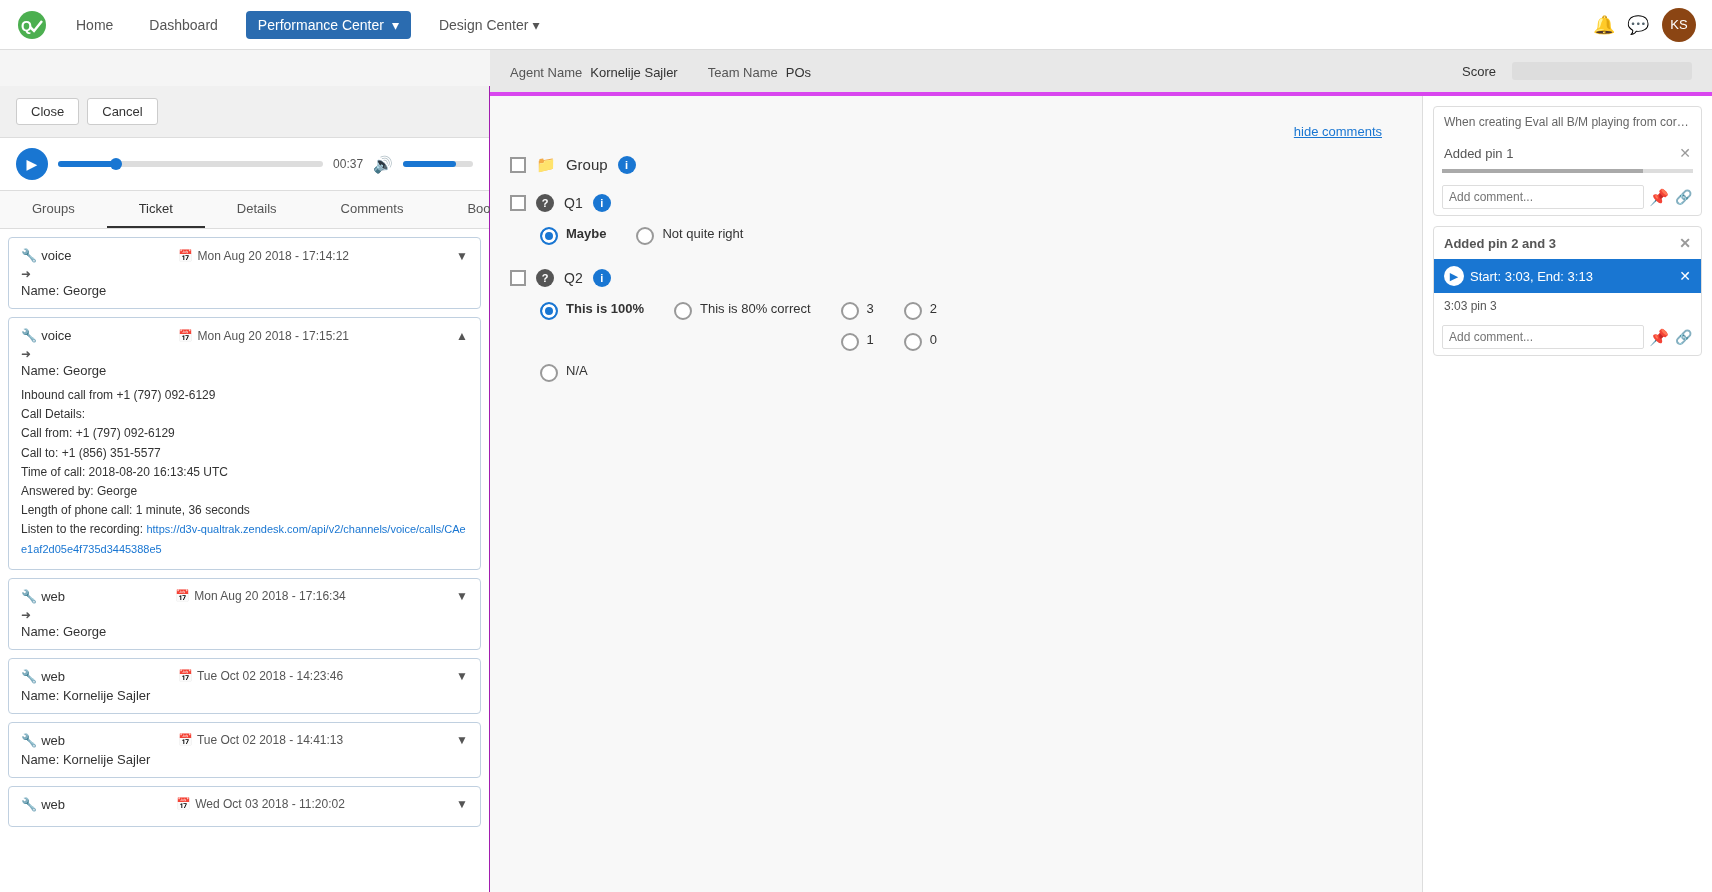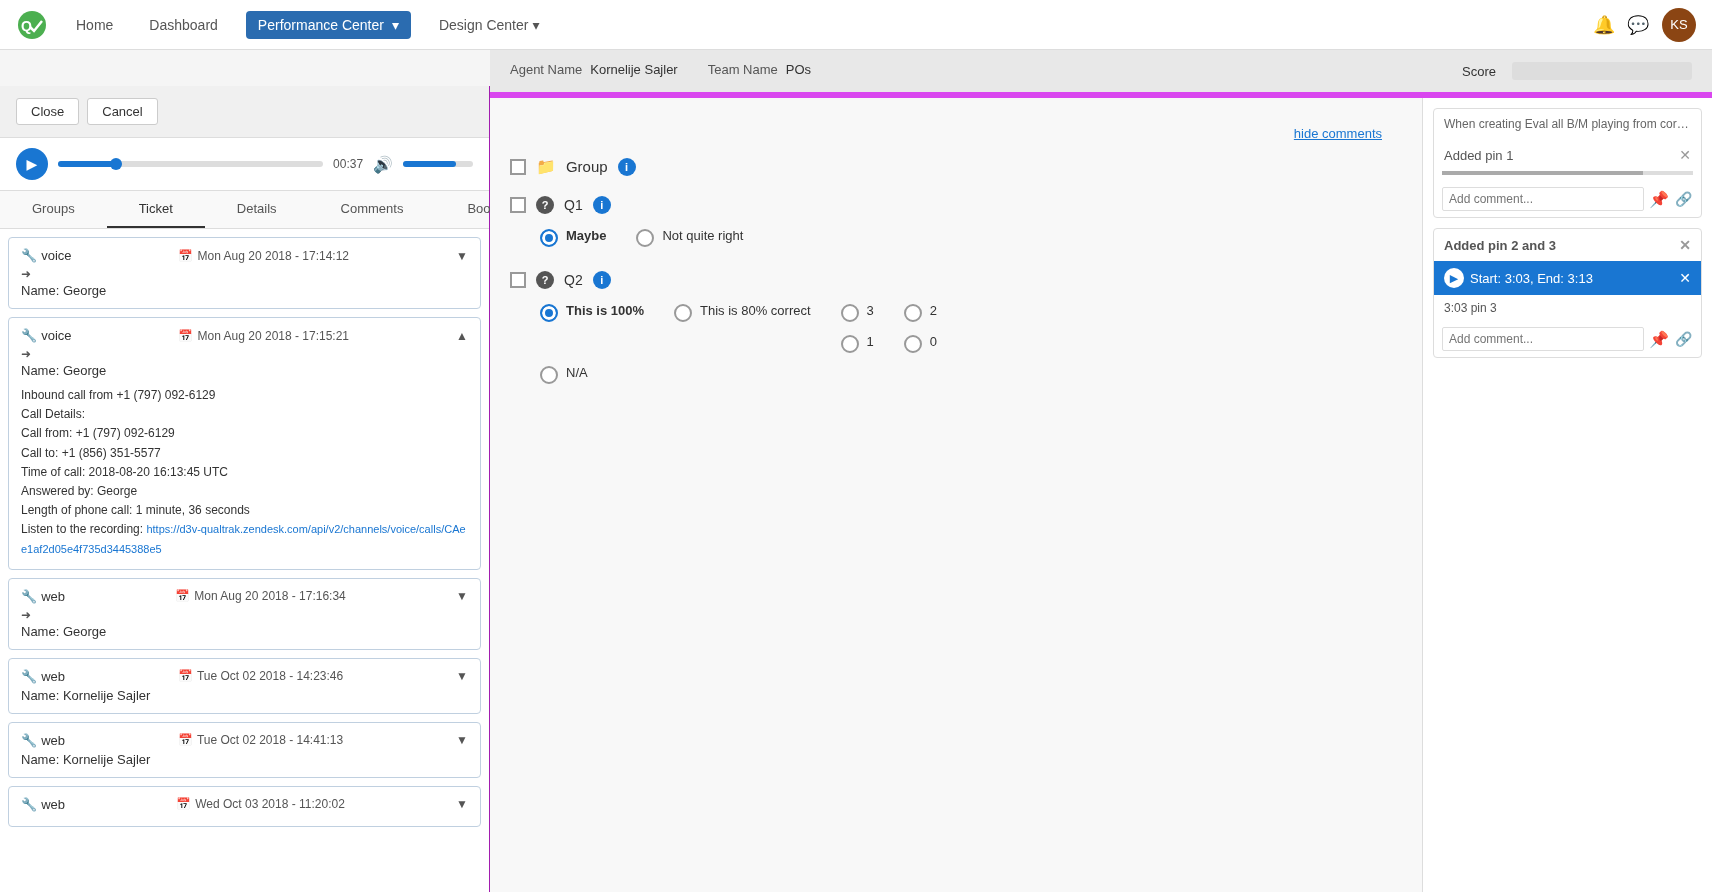--- a/index.html
+++ b/index.html
@@ -206,24 +206,24 @@
       flex: 1;
       display: flex;
       flex-direction: column;
       background: #f8f8f8;
       overflow: hidden;
     }
 
     
     .score-header {
       display: flex;
-      align-items: flex-start;
+      align-items: flex-end;
       padding: 12px 20px;
       background: #e8e8e8;
-      border-bottom: 6px solid #d946ef;
+      border-bottom: 4px solid #d946ef;
       gap: 30px;
     }
     .score-header-field {
       display: flex;
       align-items: center;
       gap: 8px;
       font-size: 13px;
       color: #555;
     }
     .score-header-value { color: #333; font-weight: 500; }

